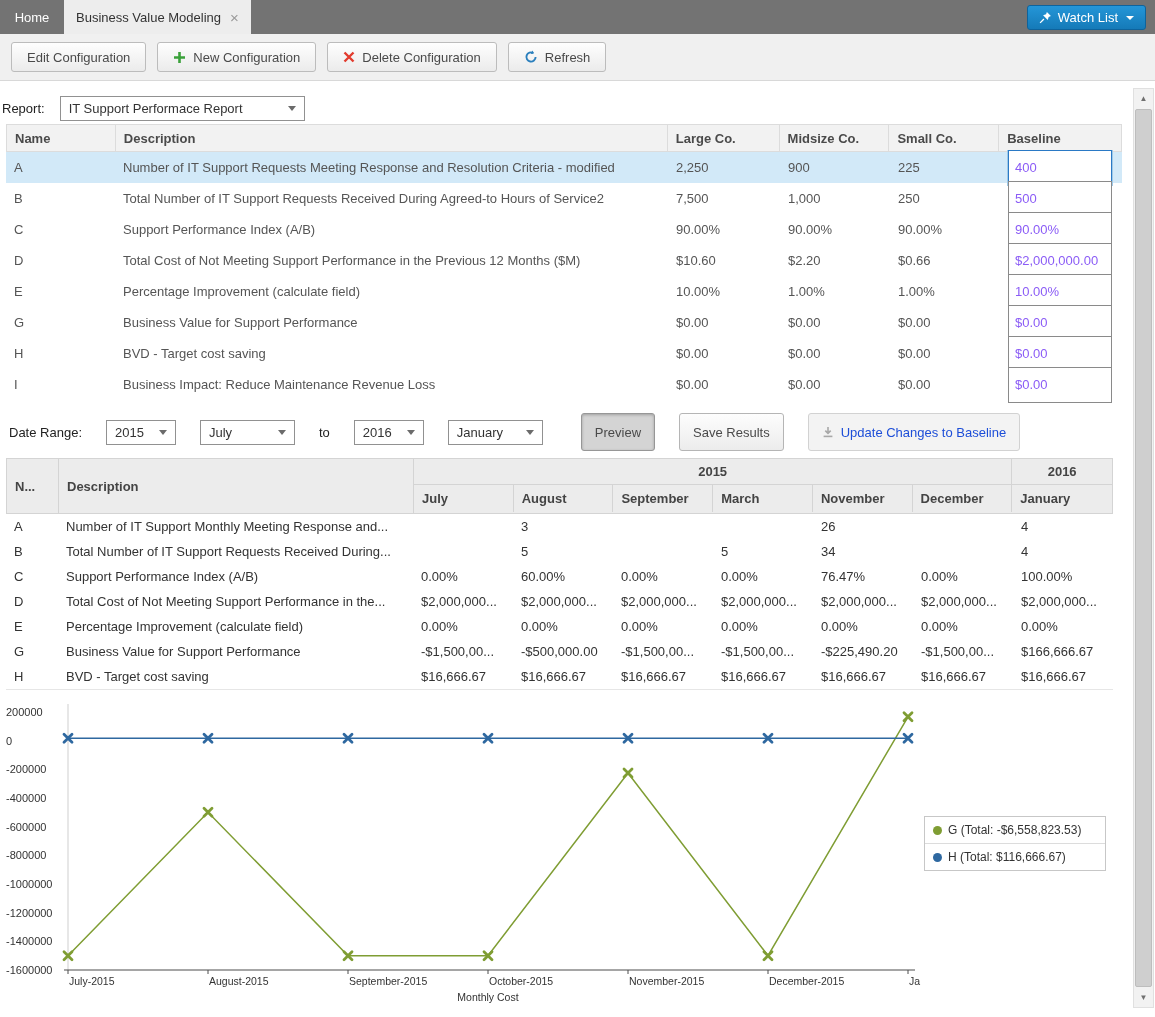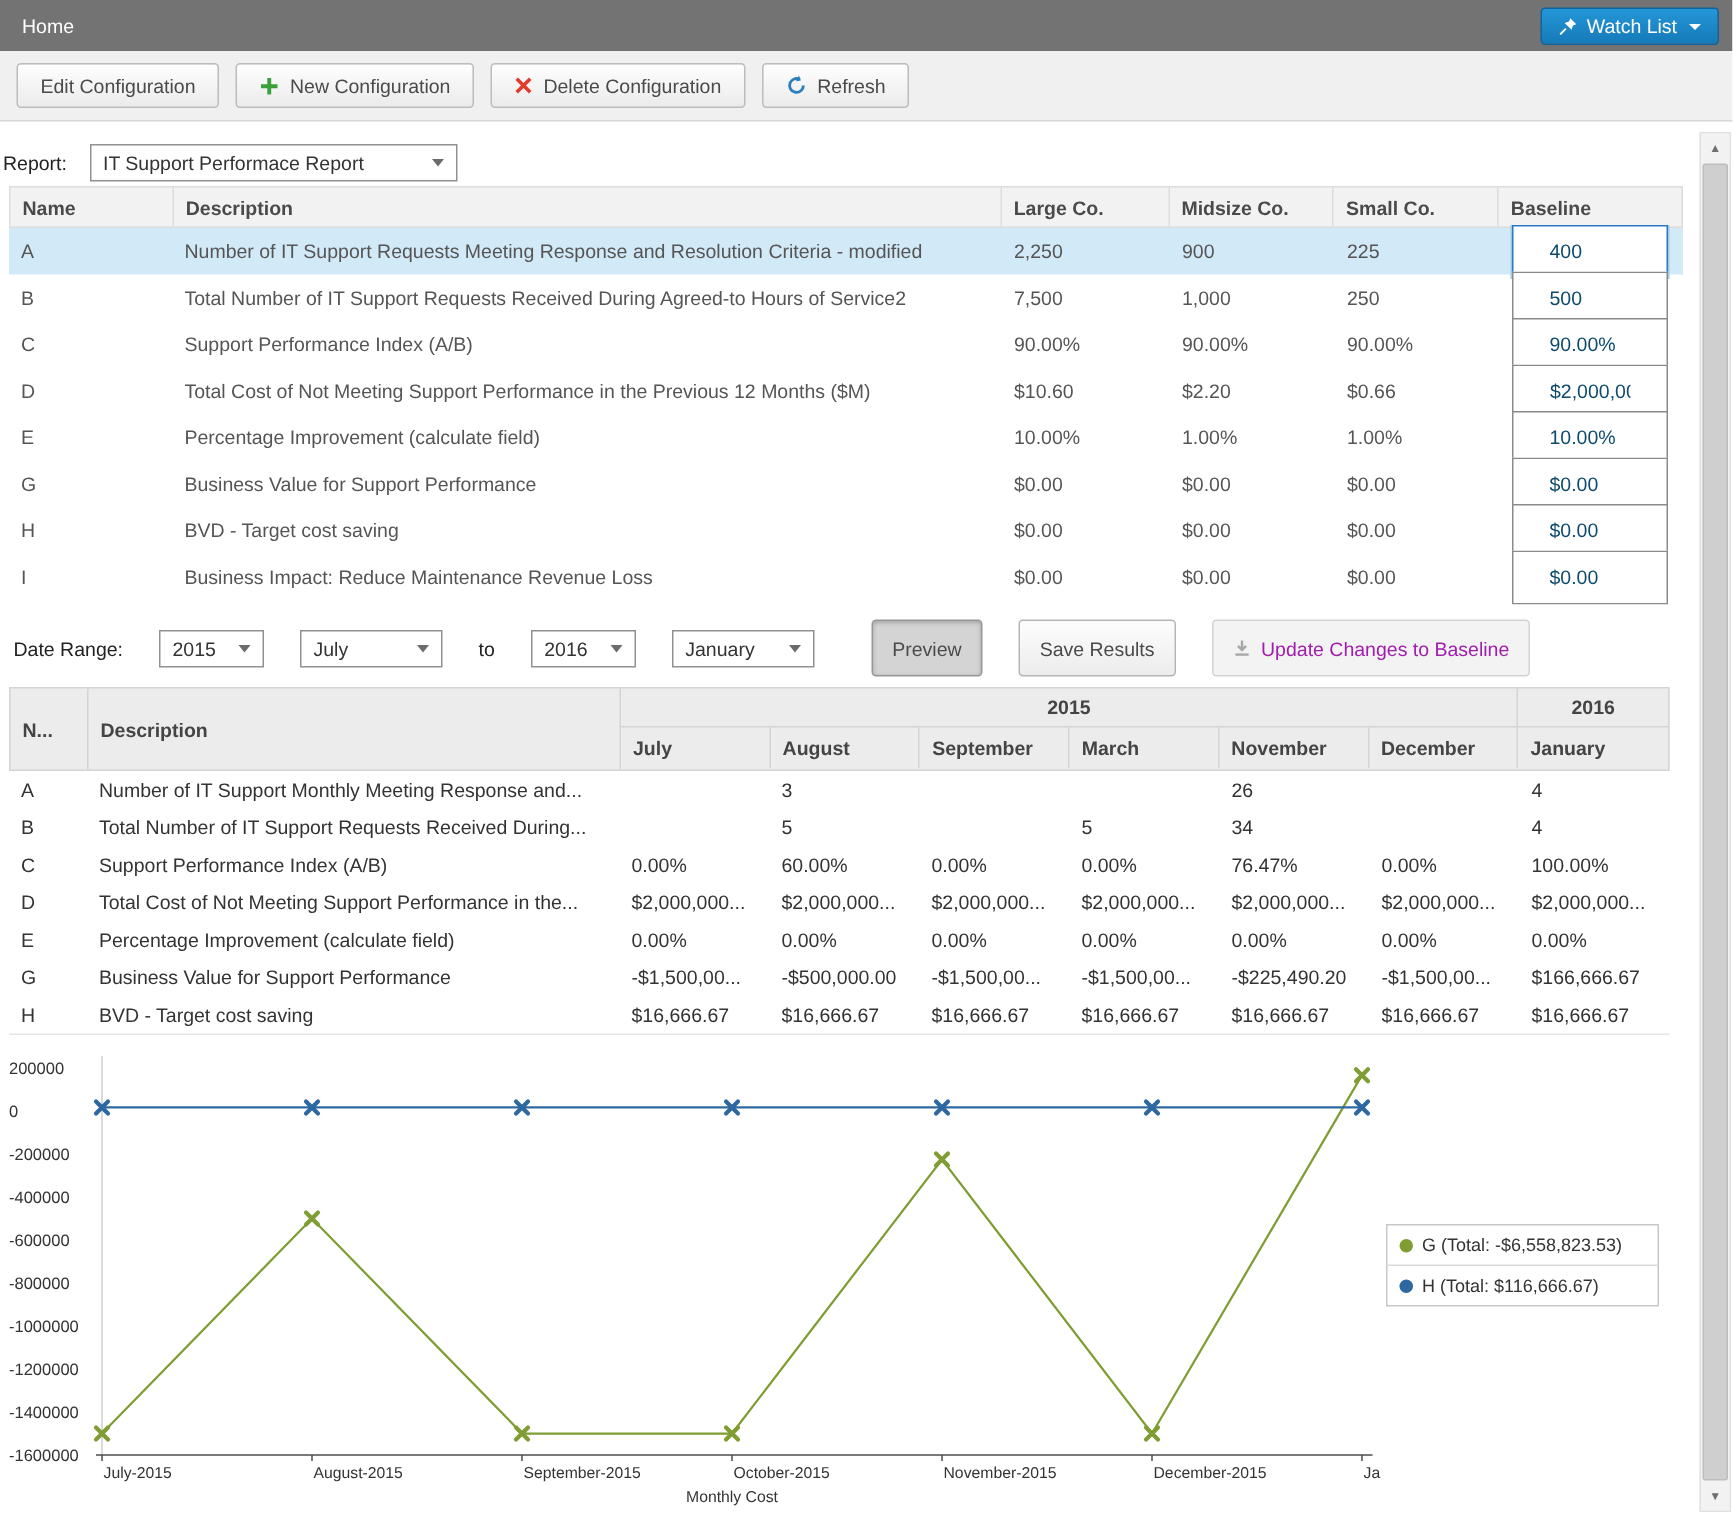--- a/index.html
+++ b/index.html
@@ -26,30 +26,30 @@
   .report-select{width:245px}
 
   
   .cfg-table{position:absolute;top:124px;left:6px;width:1116px;font-size:13px;color:#555}
   .cfg-head{display:flex;height:28px;background:#f2f2f2;border:1px solid #dcdcdc}
   .cfg-hcell{display:flex;align-items:center;padding-left:8px;font-weight:bold;color:#4a4a4a;border-right:1px solid #dcdcdc;overflow:hidden;white-space:nowrap;cursor:pointer}
   .cfg-hcell:last-child{border-right:none}
   .cfg-row{display:flex;height:31px;align-items:center;cursor:pointer}
   .cfg-row.selected{background:#d2e9f8}
   .cfg-cell{padding-left:8px;overflow:hidden;white-space:nowrap}
-  .cfg-cell input{width:104px;height:36px;border:1px solid #8a8a8a;padding:0 24px;font-size:13px;font-family:inherit;color:#0c4a6e;background:#fff}
+  .cfg-cell input{width:104px;height:36px;border:1px solid #8a8a8a;padding:0 6px;font-size:13px;font-family:inherit;color:#8b5cf6;background:#fff}
   .cfg-cell input.focused{border:1px solid #2a79c5;box-shadow:0 0 0 1px #9ec9e8}
 
   
   .date-row{position:absolute;top:413px;left:9px;display:flex;align-items:center;gap:24px;font-size:13px;color:#222}
   .sel-year{width:70px}
   .sel-month{width:95px}
   .btn2{height:26px;padding:18px 13px;background:linear-gradient(#fdfdfd,#ececec);border:1px solid #b5b5b5;border-radius:3px;font-size:13px;color:#4a4a4a;display:inline-flex;align-items:center;gap:7px;font-family:Liberation Sans, sans-serif;cursor:pointer}
   .btn2.pressed{background:#d4d4d4;border-color:#979797;box-shadow:inset 0 1px 3px rgba(0,0,0,.25)}
-  .btn2.disabled{color:#a21caf;background:#f3f3f3;border-color:#d2d2d2;cursor:default}
+  .btn2.disabled{color:#1d4ed8;background:#f3f3f3;border-color:#d2d2d2;cursor:default}
   .mleft{margin-left:14px}
 
   
   .res-table{position:absolute;top:458px;left:6px;width:1107px;font-size:13px;color:#333}
   .res-head{display:flex;border:1px solid #d4d4d4;background:#ececec}
   .res-hcell{font-weight:bold;color:#444;display:flex;align-items:center;padding-left:8px;border-right:1px solid #d4d4d4;cursor:pointer}
   .res-c1{width:52px;height:54px}
   .res-c2{width:355px;height:54px}
   .res-right{width:698px}
   .res-years{display:flex;height:26px;border-bottom:1px solid #d4d4d4}
@@ -78,20 +78,24 @@
   .sb-up{top:0}
   .sb-down{bottom:0}
   .sb-thumb{position:absolute;top:20px;left:1px;width:17px;bottom:20px;background:#cfcfcf;border:1px solid #bdbdbd;border-radius:2px;cursor:pointer}
 </style>
 </head>
 <body>
 
 <div class="topbar">
   <div class="tab-home">
     <span>Home</span>
+  </div>
+  <div class="tab-active">
+    <span>Business Value Modeling</span>
+    <span class="tab-close">×</span>
   </div>
   <div class="watchlist">
     <span style="display:inline-flex">
       <svg width="13" height="13" viewBox="0 0 14 14">
           <path d="M8.5 1.2 L12.8 5.5 L10.4 6.4 L9.4 9.6 L4.4 4.6 L7.6 3.6 Z" fill="#ffffff"></path>
           <line x1="5.3" y1="8.7" x2="1.2" y2="12.8" stroke="#ffffff" stroke-width="1.4"></line>
         </svg>
     </span>
     <span>Watch List</span>
     <span class="caret-w"></span>

